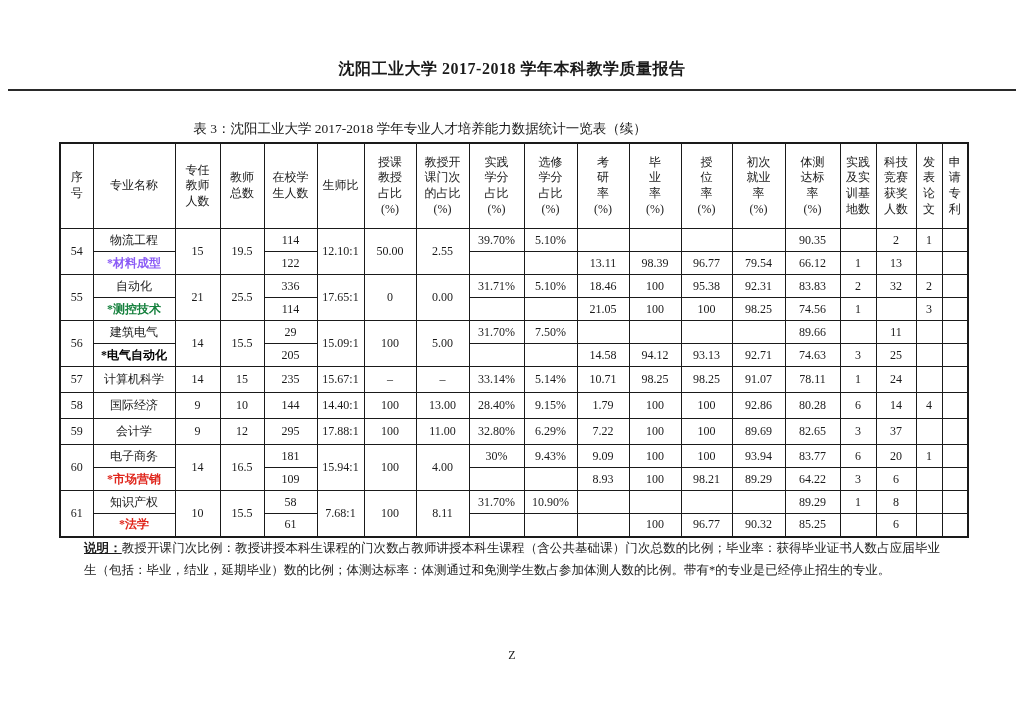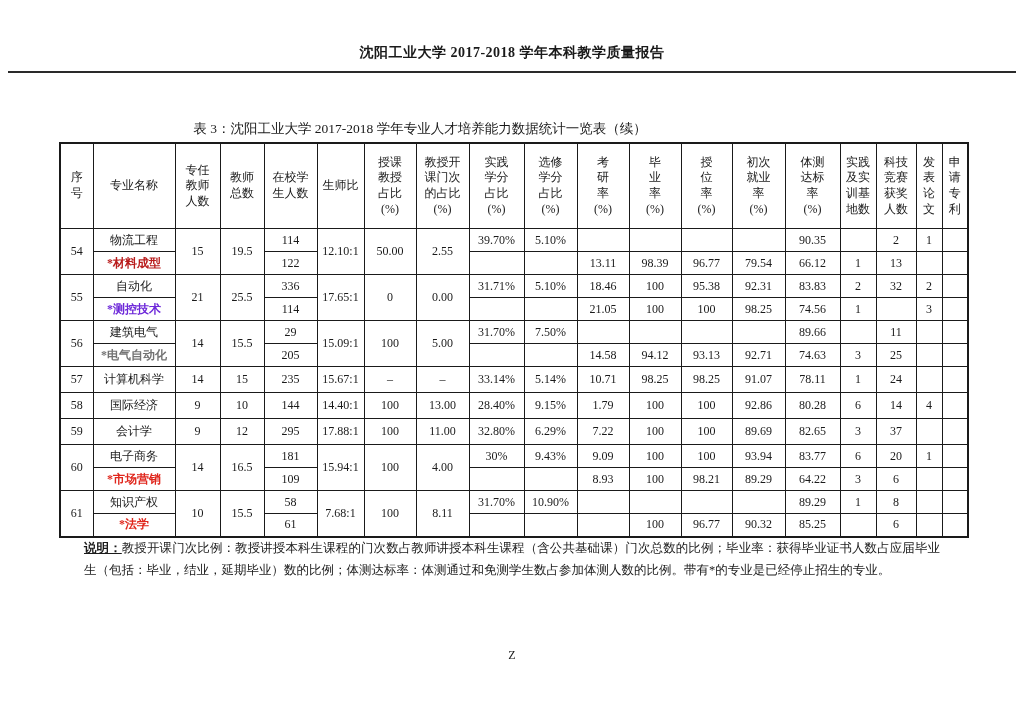--- a/index.html
+++ b/index.html
@@ -5,22 +5,22 @@
   html, body { margin: 0; padding: 0; }
   body {
     width: 1024px; height: 724px;
     background: #ffffff;
     font-family: "Liberation Serif", "DejaVu Serif", serif;
     color: #1a1a1a;
     position: relative;
     overflow: hidden;
   }
   .page-header {
-    position: absolute; top: 44px; left: 8px; width: 1008px;
-    text-align: center; font-size: 14px; font-weight: bold;
+    position: absolute; top: 59px; left: 8px; width: 1008px;
+    text-align: center; font-size: 16px; font-weight: bold;
     letter-spacing: 0.5px;
     padding-bottom: 9px;
     border-bottom: 2px solid #2a2a2a;
   }
   .table-caption {
     position: absolute; top: 120px; left: 0; width: 840px;
     text-align: center; font-size: 13.5px;
   }
   table.stats {
     position: absolute; top: 142px; left: 59px;
@@ -167,21 +167,21 @@
         <td></td>
         <td></td>
         <td></td>
         <td>90.35</td>
         <td></td>
         <td>2</td>
         <td>1</td>
         <td></td>
       </tr>
       <tr class="half">
-        <td class="major red" style="color: #b91c1c;">*材料成型</td>
+        <td class="major red" style="color: #8b5cf6;">*材料成型</td>
         <td>122</td>
         <td></td>
         <td></td>
         <td>13.11</td>
         <td>98.39</td>
         <td>96.77</td>
         <td>79.54</td>
         <td>66.12</td>
         <td>1</td>
         <td>13</td>
@@ -203,21 +203,21 @@
         <td>100</td>
         <td>95.38</td>
         <td>92.31</td>
         <td>83.83</td>
         <td>2</td>
         <td>32</td>
         <td>2</td>
         <td></td>
       </tr>
       <tr class="half">
-        <td class="major red" style="color: #6d28d9;">*测控技术</td>
+        <td class="major red" style="color: #15803d;">*测控技术</td>
         <td>114</td>
         <td></td>
         <td></td>
         <td>21.05</td>
         <td>100</td>
         <td>100</td>
         <td>98.25</td>
         <td>74.56</td>
         <td>1</td>
         <td></td>
@@ -239,21 +239,21 @@
         <td></td>
         <td></td>
         <td></td>
         <td>89.66</td>
         <td></td>
         <td>11</td>
         <td></td>
         <td></td>
       </tr>
       <tr class="half">
-        <td class="major red" style="color: #737373;">*电气自动化</td>
+        <td class="major red" style="color: #000000;">*电气自动化</td>
         <td>205</td>
         <td></td>
         <td></td>
         <td>14.58</td>
         <td>94.12</td>
         <td>93.13</td>
         <td>92.71</td>
         <td>74.63</td>
         <td>3</td>
         <td>25</td>

